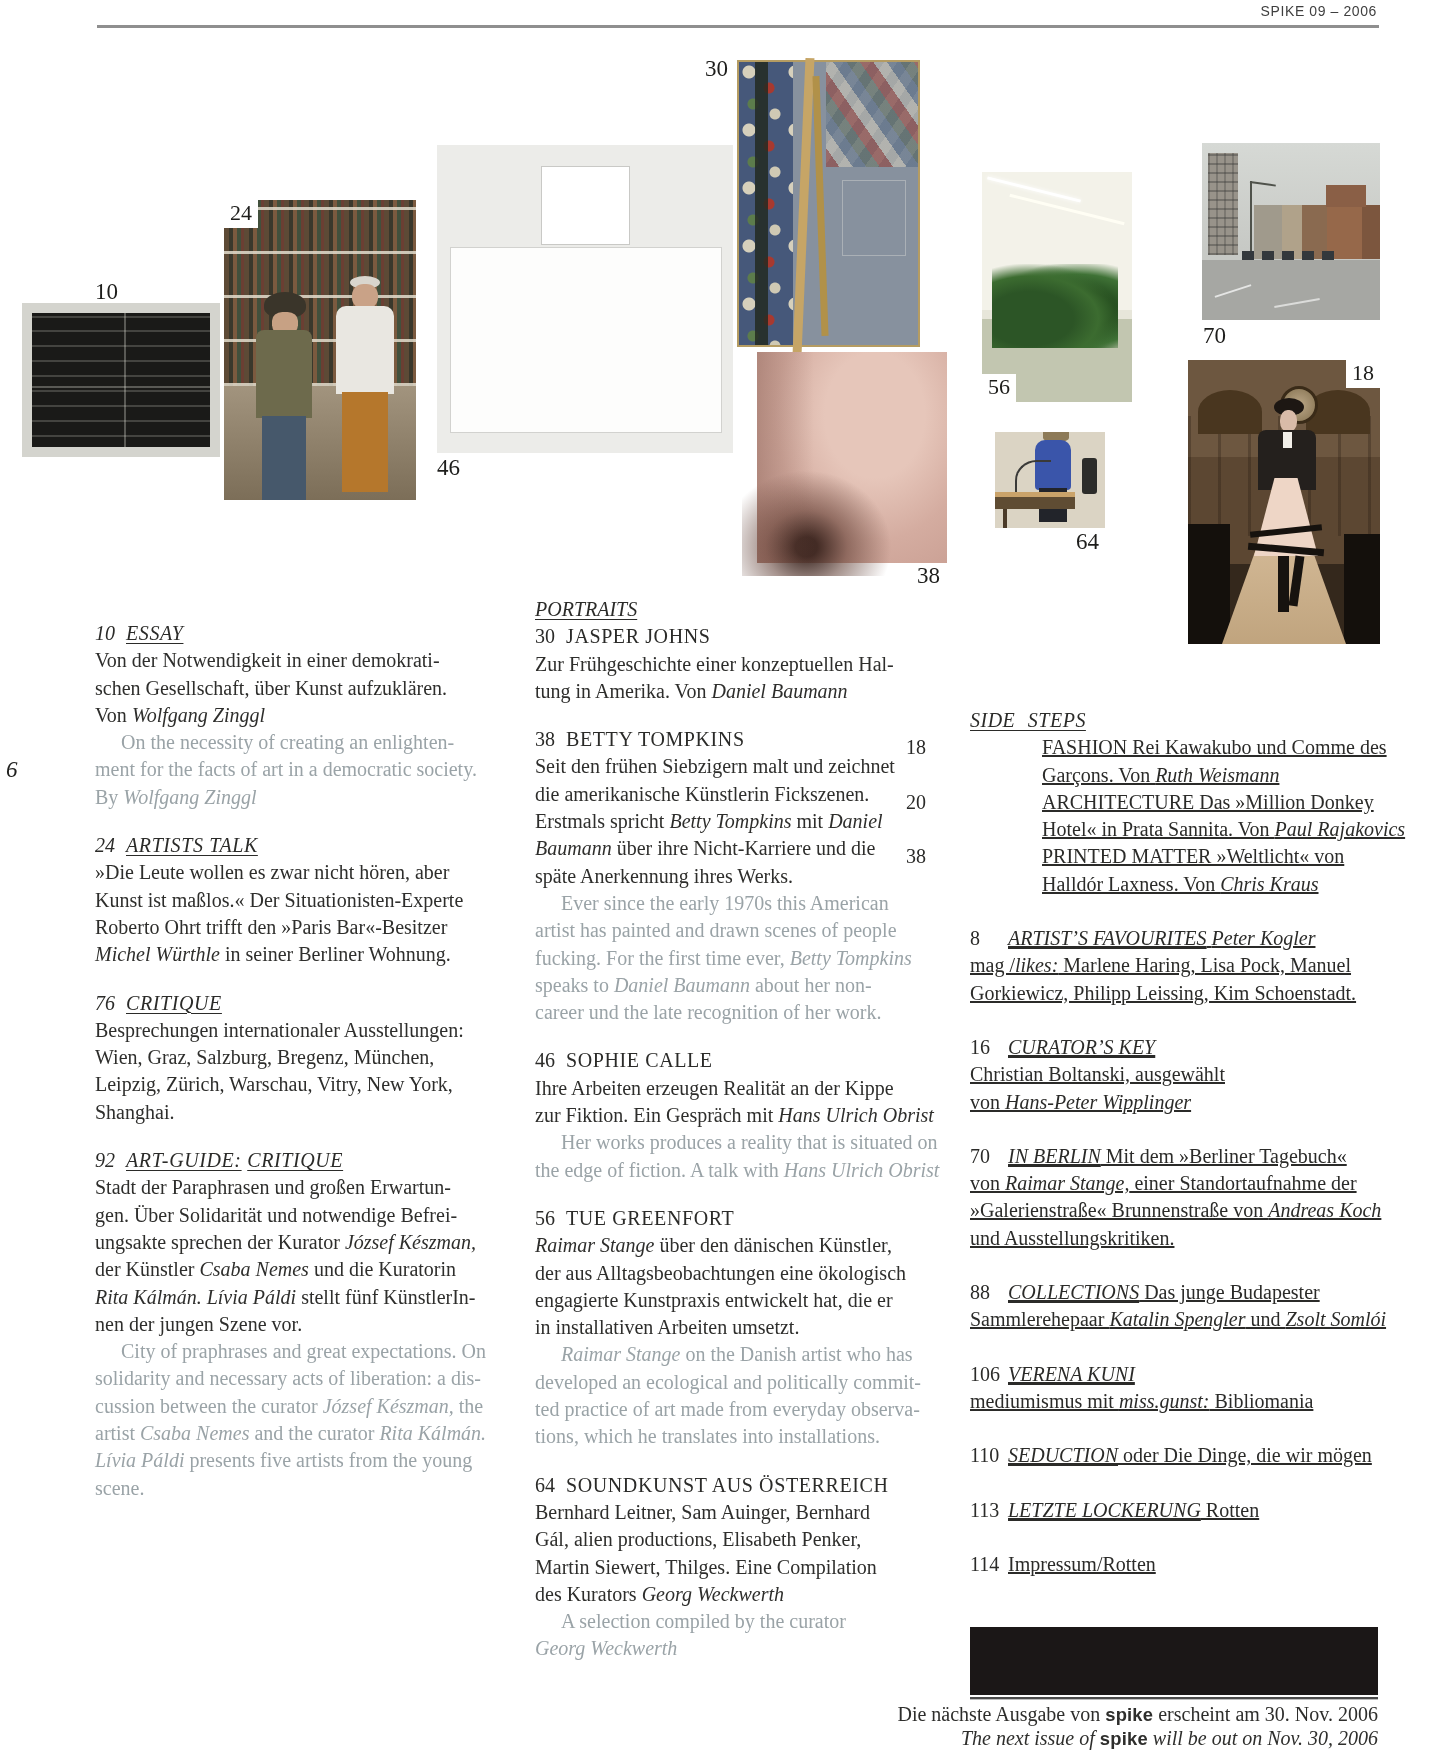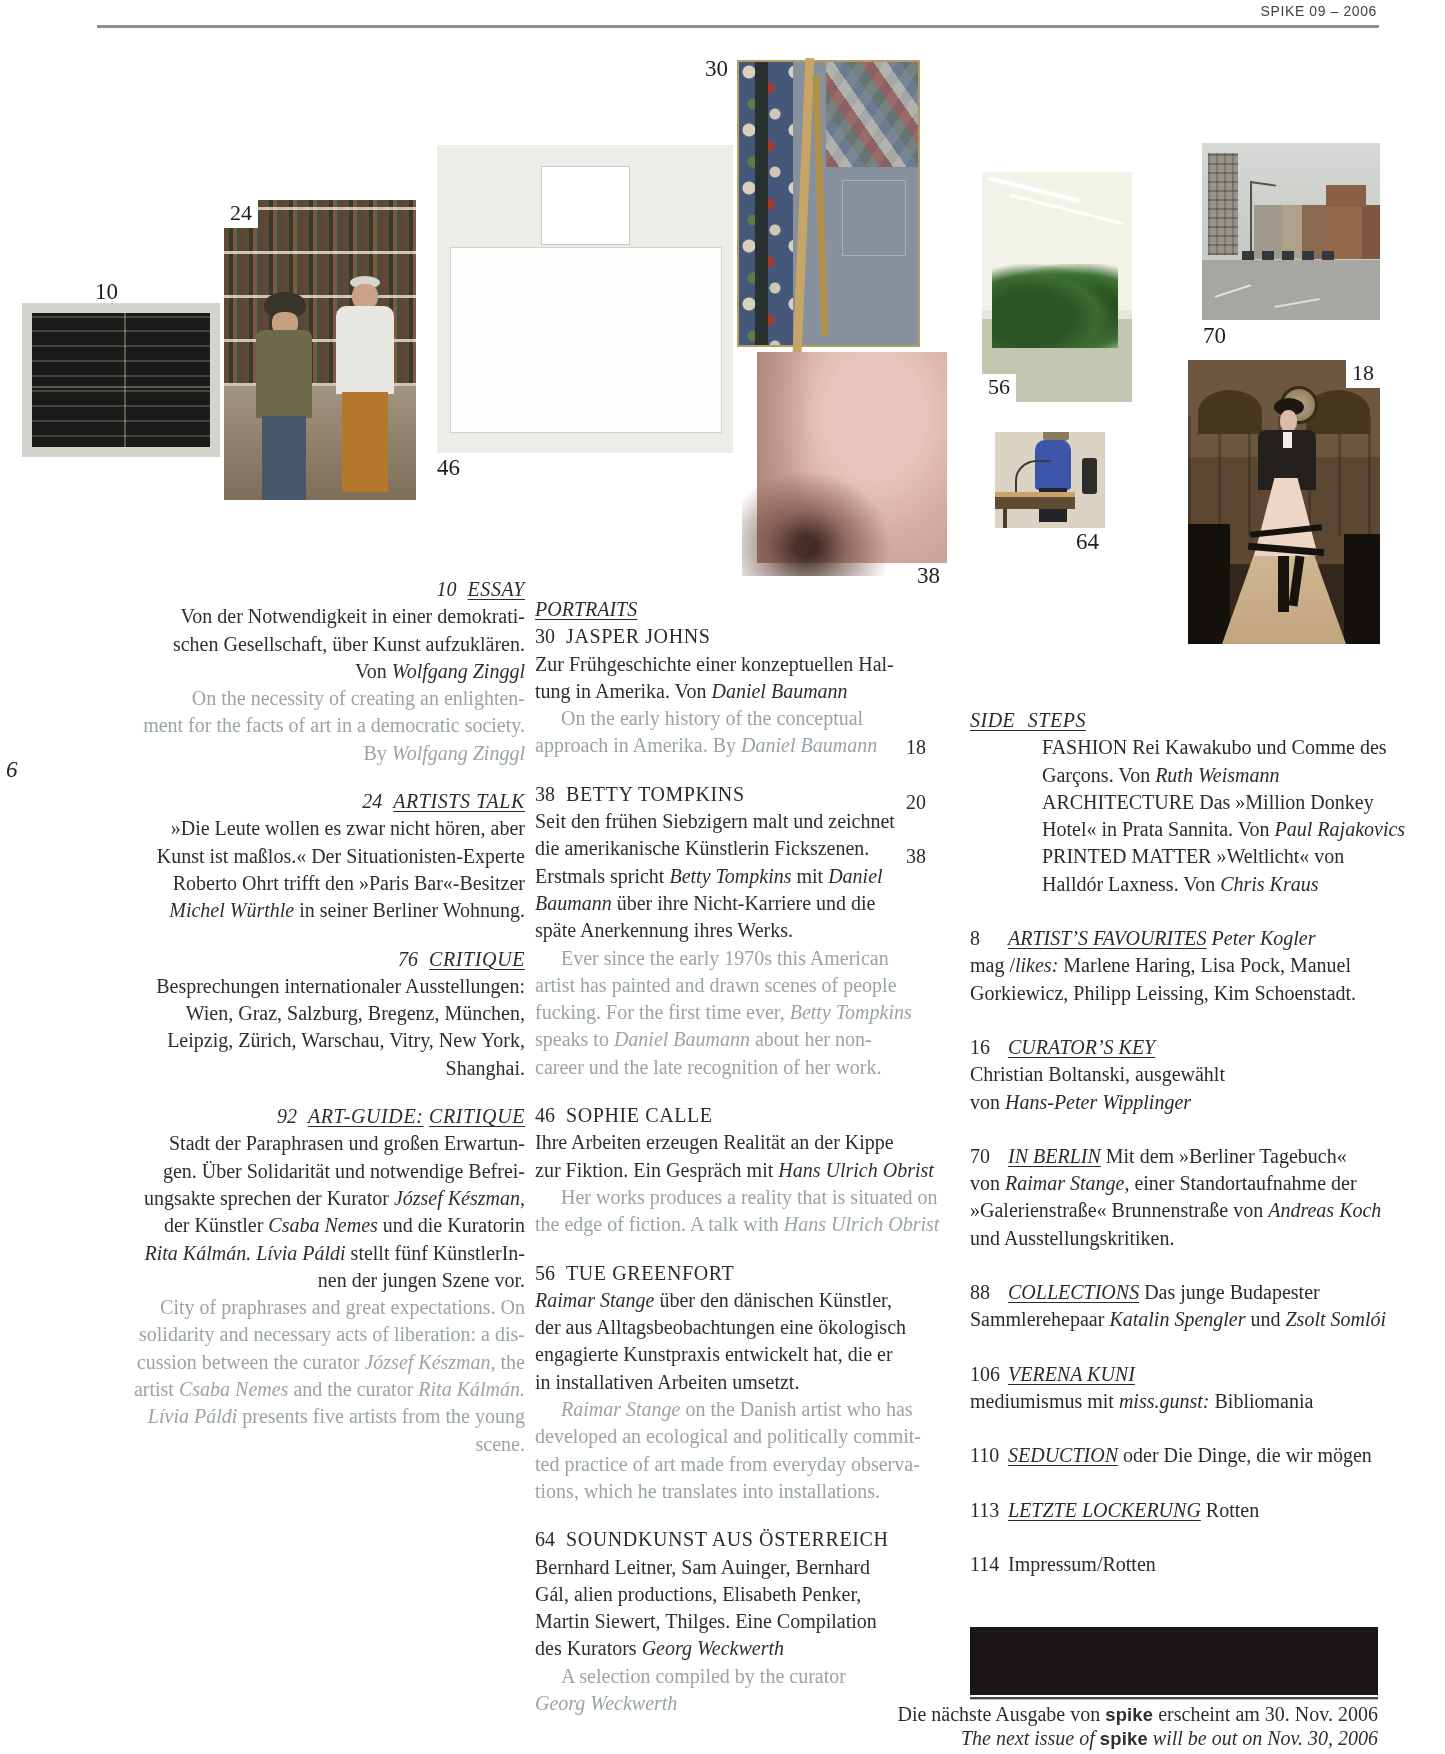--- a/index.html
+++ b/index.html
@@ -8,38 +8,38 @@
 
   
   .issue-label{position:absolute;top:3px;right:68px;font-family:"Liberation Sans",sans-serif;
                font-size:14px;letter-spacing:.6px;color:#3f3f3f;}
   .head-rule{position:absolute;left:97px;top:25px;width:1282px;height:3px;background:#8f8f8f;}
 
   .folio{position:absolute;left:6px;top:757px;font-style:italic;font-size:23px;color:#1f1f1d;}
 
   
   .col{position:absolute;font-size:20px;line-height:27.3px;}
-  .col1{left:95px;top:576px;width:430px;text-align:right;}
+  .col1{left:95px;top:620px;width:430px;}
   .col2{left:535px;top:596px;width:430px;}
   .col3{left:970px;top:707px;width:440px;}
   .col p,.col h3{margin:0;font-weight:normal;font-size:20px;}
   .entry{margin-top:21px;}
   .col .entry:first-child{margin-top:0;}
   .shead + .entry{margin-top:0;}
   .shead{margin:0;font-weight:normal;font-size:20px;}
   .col3 .shead{word-spacing:7px;letter-spacing:.5px;}
   .col1 .h .num,.col1 .h .ttl{font-style:italic;}
   .h .num{margin-right:6px;}
   .ttl{letter-spacing:.6px;}
   .de{white-space:pre;color:#2e2e2c;}
   .en{white-space:pre;color:#9aa3a7;text-indent:26px;}
   u{text-underline-offset:3px;text-decoration-thickness:1px;}
 
   
-  .item{white-space:pre;margin:0;}
+  .item{white-space:pre;margin:0;text-decoration:underline;}
   .item.flow{margin-top:27px;}
   .item .n{display:inline-block;width:38px;}
   .item.hanging{padding-left:72px;text-indent:-72px;}
   .item.hanging .n{width:72px;padding-left:8px;box-sizing:border-box;}
 
   
   .figs{position:absolute;inset:0;}
   .fig{position:absolute;}
   .figlabel{position:absolute;font-size:23px;line-height:1;color:#1d1d1b;}
   .patch{position:absolute;background:#fff;font-size:22px;line-height:1;padding:2px 6px 4px;color:#1d1d1b;}
@@ -335,22 +335,20 @@
 <i>Lívia Páldi</i> presents five artists from the young
 scene.</p>
       </div>
     </div>
   <div class="col col2" id="col-mid">
       <h3 class="shead"><u><i>PORTRAITS</i></u></h3>
       <div class="entry">
         <h3 class="h"><span class="num">30</span> <span class="ttl">JASPER JOHNS</span></h3>
         <p class="de">Zur Frühgeschichte einer konzeptuellen Hal-
 tung in Amerika. Von <i>Daniel Baumann</i></p>
-        <p class="en">On the early history of the conceptual
-approach in Amerika. By <i>Daniel Baumann</i></p>
       </div>
       <div class="entry">
         <h3 class="h"><span class="num">38</span> <span class="ttl">BETTY TOMPKINS</span></h3>
         <p class="de">Seit den frühen Siebzigern malt und zeichnet
 die amerikanische Künstlerin Fickszenen.
 Erstmals spricht <i>Betty Tompkins</i> mit <i>Daniel
 Baumann</i> über ihre Nicht-Karriere und die
 späte Anerkennung ihres Werks.</p>
         <p class="en">Ever since the early 1970s this American
 artist has painted and drawn scenes of people

